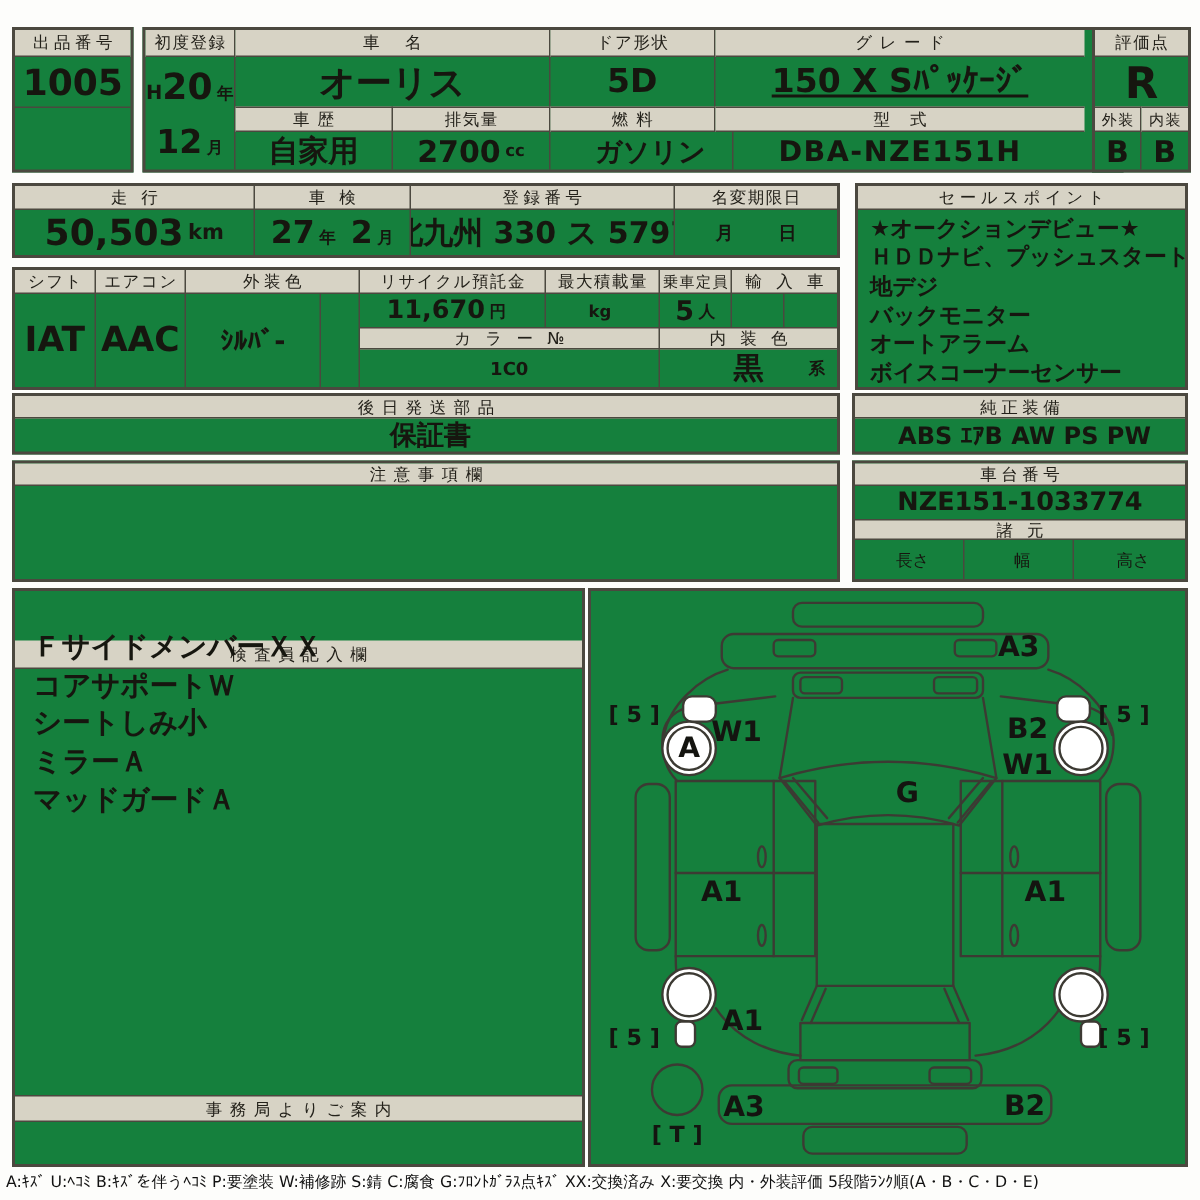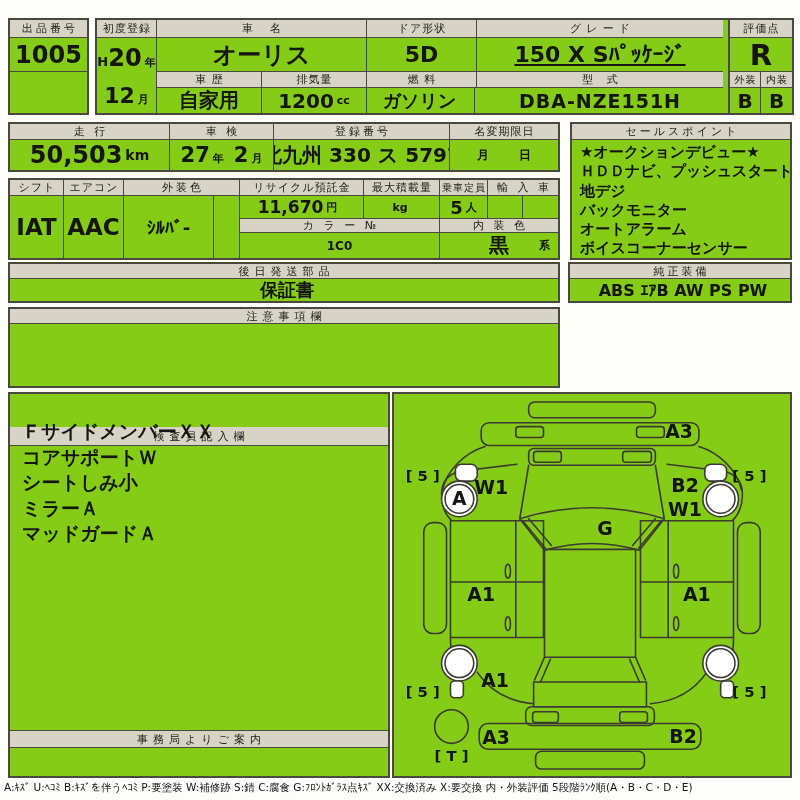--- a/index.html
+++ b/index.html
@@ -1,18 +1,18 @@
 <!DOCTYPE html>
 <html><head>
 <meta charset="utf-8">
 <style>
   html,body{margin:0;padding:0;}
   body{width:800px;height:800px;background:#fdfdfb;font-family:"DejaVu Sans","Liberation Sans",sans-serif;color:#16160f;}
   #sheet{position:relative;width:800px;height:800px;overflow:hidden;}
-  .box{position:absolute;border:2px solid #4b483f;background:#84cc16;box-sizing:border-box;}
+  .box{position:absolute;border:2px solid #4b483f;background:#15803d;box-sizing:border-box;}
   .cell{position:absolute;box-sizing:border-box;display:flex;align-items:center;justify-content:center;overflow:hidden;}
   .hdr{background:#d7d3c5;font-size:11px;letter-spacing:3px;text-indent:3px;color:#23211a;font-weight:normal;}
   .hdr.ls1{letter-spacing:1px;text-indent:1px;}
   .hdr.ls5{letter-spacing:5px;text-indent:5px;}
   .br{border-right:1px solid #4b483f;}
   .bb{border-bottom:1px solid #4b483f;}
   .bt{border-top:1px solid #4b483f;}
   .val{font-weight:bold;}
   .unit{font-weight:bold;font-size:11px;margin-left:3px;}
   .num-lg{font-size:24px;}
@@ -58,24 +58,24 @@
 
     <div class="cell hdr ls1 bt bb br" style="left:60px;top:51px;width:105px;height:17px;">車 歴</div>
     <div class="cell hdr ls1 bt bb br" style="left:165px;top:51px;width:105px;height:17px;">排気量</div>
     <div class="cell hdr ls1 bt bb br" style="left:270px;top:51px;width:110px;height:17px;">燃 料</div>
     <div class="cell hdr ls5 bt bb" style="left:380px;top:51px;width:246px;height:17px;">型 式</div>
 
     <div class="cell br" style="left:60px;top:68px;width:105px;height:25px;">
         <span class="val" style="font-size:20px;">自家用</span>
       </div>
     <div class="cell br" style="left:165px;top:68px;width:105px;height:25px;">
-        <span class="val" style="font-size:20px;">1200</span>
+        <span class="val" style="font-size:20px;">2700</span>
         <span class="unit">cc</span>
       </div>
-    <div class="cell br" style="left:268px;top:68px;width:110px;height:25px;">
+    <div class="cell br" style="left:282px;top:68px;width:110px;height:25px;">
         <span class="val" style="font-size:18px;">ガソリン</span>
       </div>
     <div class="cell" style="left:380px;top:68px;width:246px;height:25px;">
         <span class="val" style="font-size:19px;letter-spacing:1px;">DBA-NZE151H</span>
       </div>
   </div>
 
   <div class="box" style="left:728px;top:18px;width:66px;height:97px;">
     <div class="cell hdr ls1 bb" style="left:0;top:0;width:62px;height:18px;">評価点</div>
     <div class="cell" style="left:0;top:18px;width:62px;height:33px;">
@@ -185,20 +185,36 @@
       </div>
   </div>
 
   <div class="box" style="left:8px;top:307px;width:552px;height:81px;">
     <div class="cell hdr ls5 bb" style="left:0;top:0;width:548px;height:15px;">注意事項欄</div>
     <div class="cell left" style="left:0;top:15px;width:548px;height:62px;padding-left:6px;">
         <span class="val"></span>
       </div>
   </div>
 
+  <div class="box" style="left:568px;top:307px;width:224px;height:81px;">
+    <div class="cell hdr bb" style="left:0;top:0;width:220px;height:15px;">車台番号</div>
+    <div class="cell" style="left:0;top:15px;width:220px;height:22px;">
+        <span class="val" style="font-size:17px;">NZE151-1033774</span>
+      </div>
+    <div class="cell hdr bt bb" style="left:0;top:37px;width:220px;height:14px;">諸 元</div>
+    <div class="cell left br" style="left:0;top:51px;width:73px;height:26px;padding-left:5px;">
+        <span style="font-size:11px;">長さ</span>
+      </div>
+    <div class="cell left br" style="left:73px;top:51px;width:73px;height:26px;padding-left:5px;">
+        <span style="font-size:11px;">幅</span>
+      </div>
+    <div class="cell left" style="left:146px;top:51px;width:74px;height:26px;padding-left:5px;">
+        <span style="font-size:11px;">高さ</span>
+      </div>
+  </div>
 
   <div class="box" style="left:8px;top:392px;width:382px;height:386px;">
     <div class="cell hdr ls5 bb" style="left:0;top:0;width:378px;height:19px;margin-top:33px;">検査員記入欄</div>
     <div id="inspector-notes" class="list" style="position:absolute;left:0;top:22px;width:378px;padding-left:12px;">
         <div class="line">ＦサイドメンバーＸＸ</div>
         <div class="line">コアサポートＷ</div>
         <div class="line">シートしみ小</div>
         <div class="line">ミラーＡ</div>
         <div class="line">マッドガードＡ</div>
       </div>

